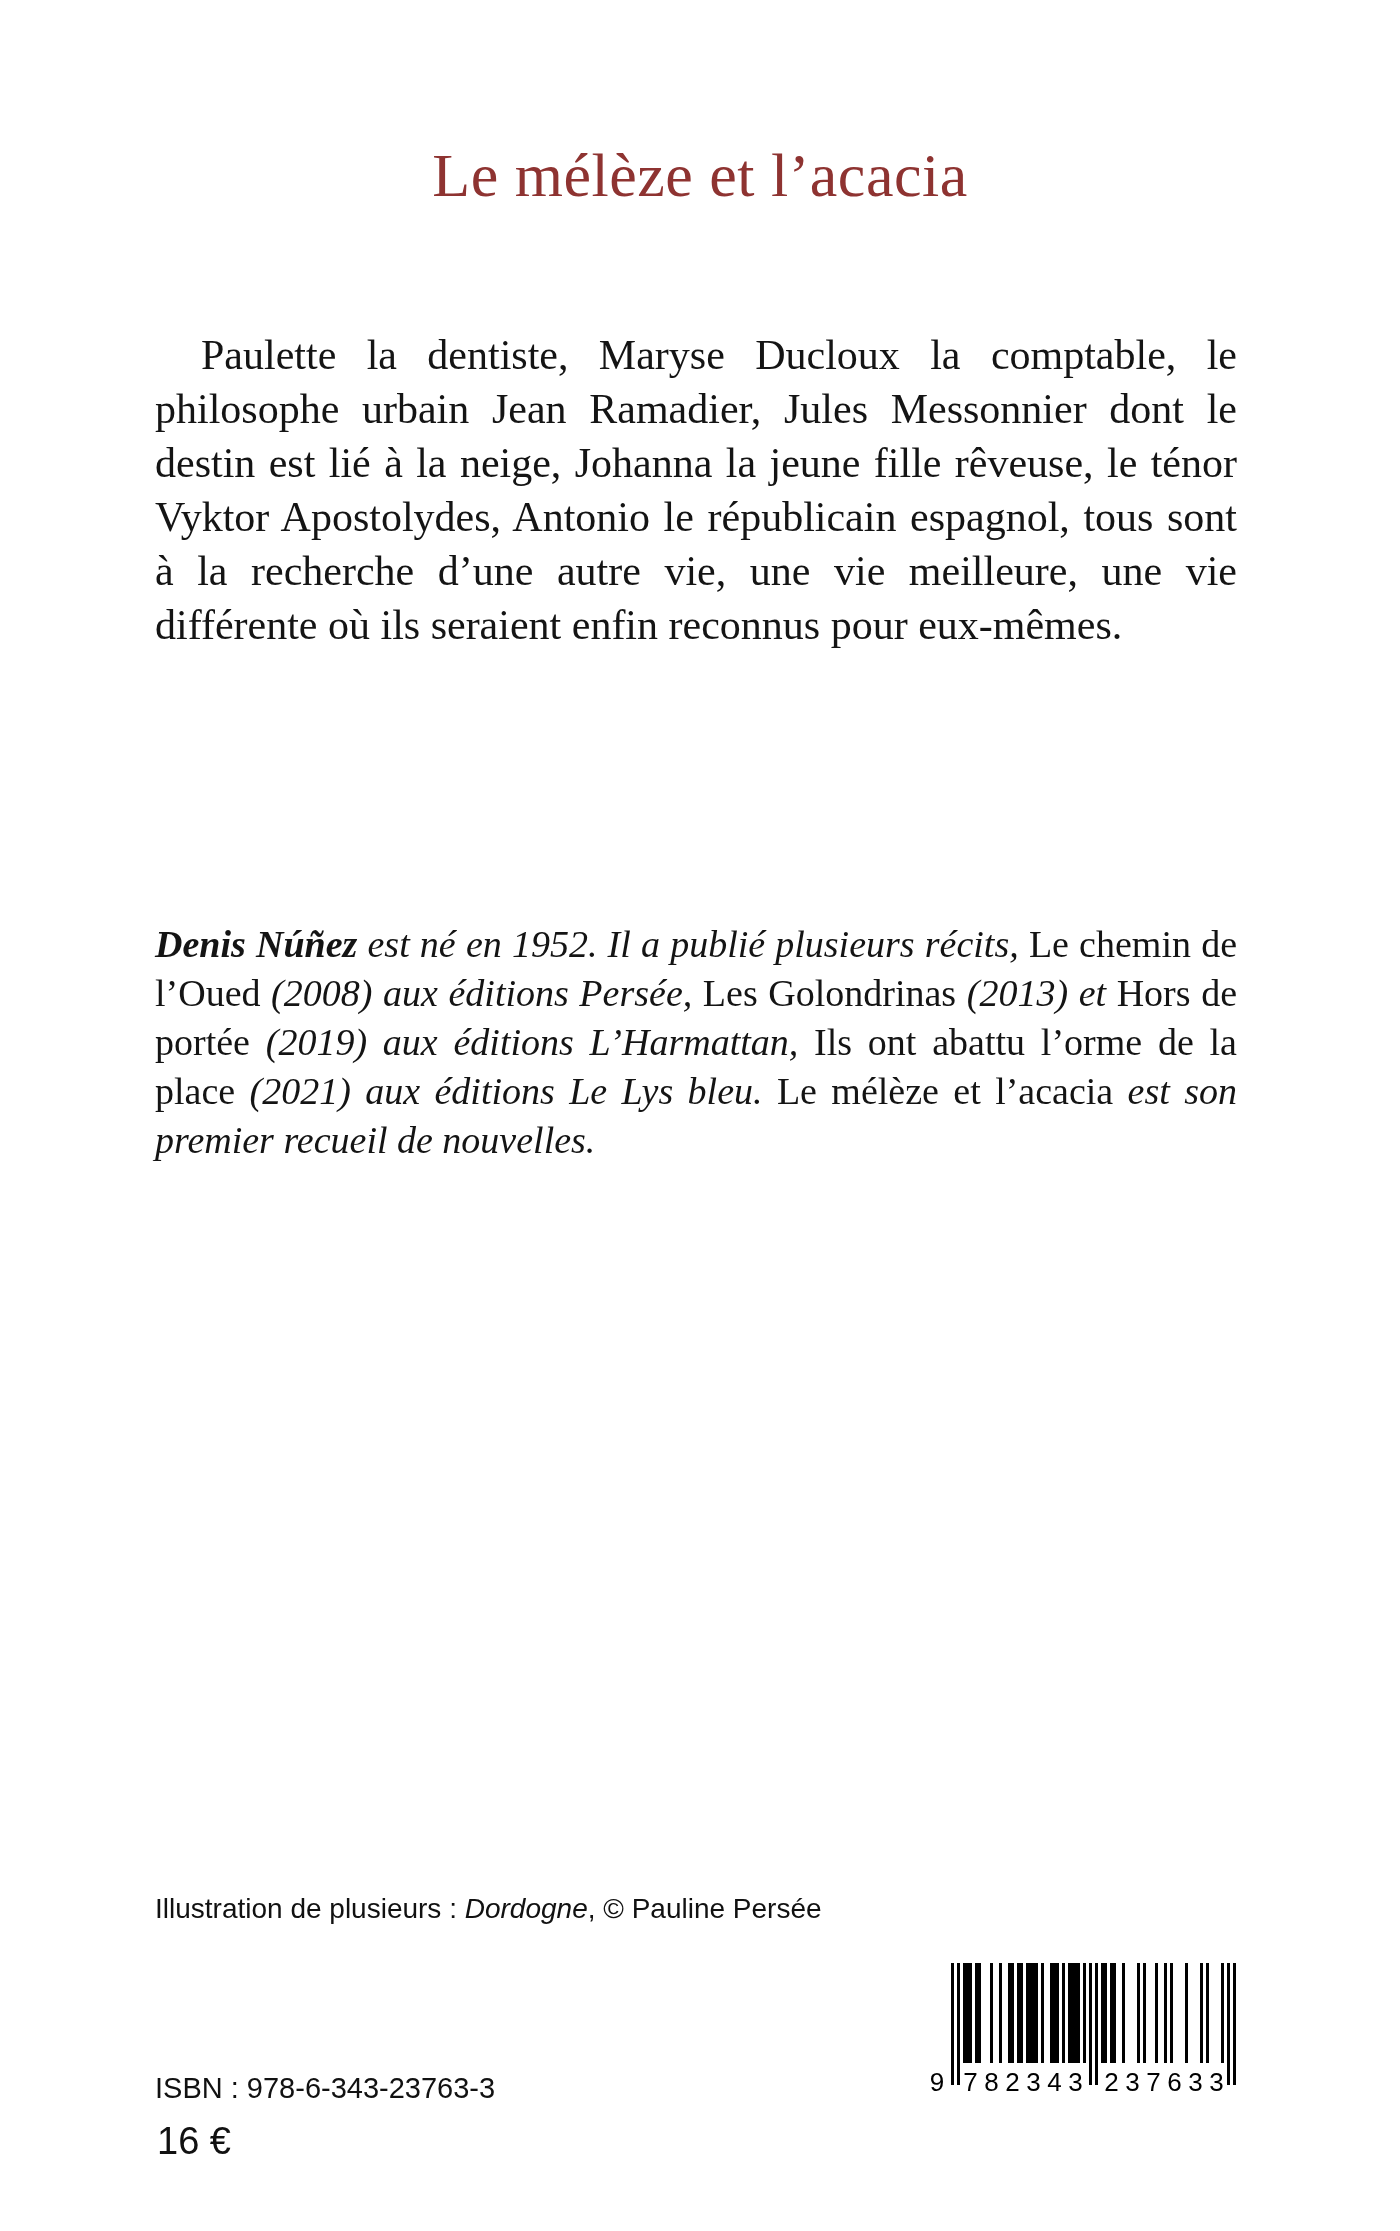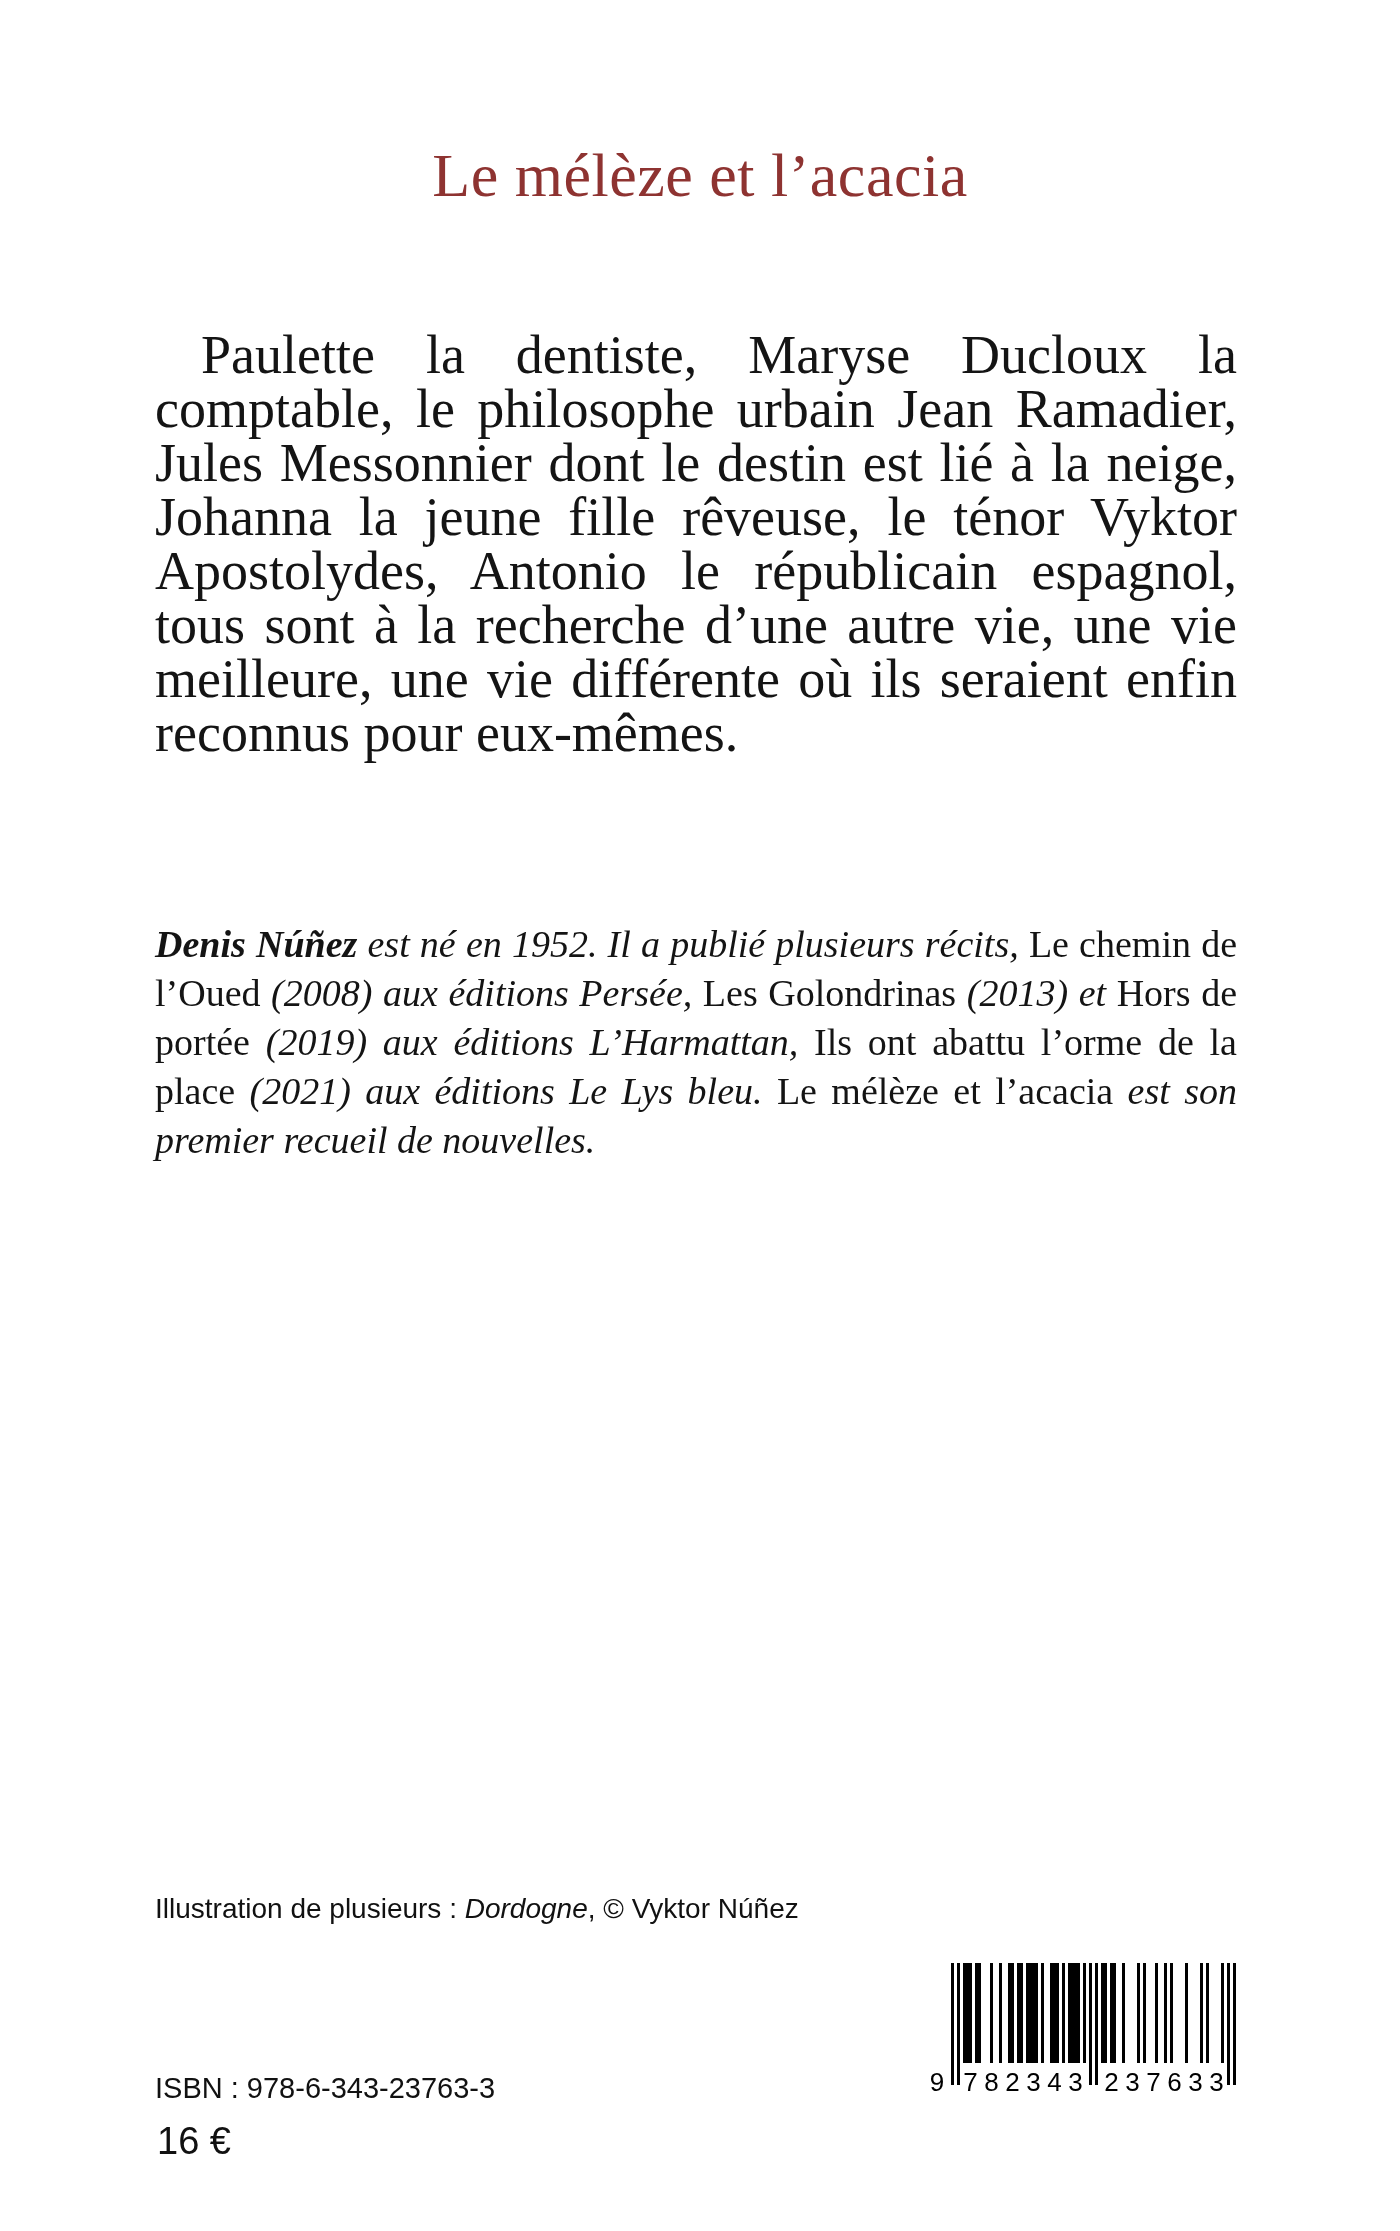--- a/index.html
+++ b/index.html
@@ -20,21 +20,21 @@
     font-weight: normal;
     font-size: 62px;
     letter-spacing: 0.5px;
     color: var(--title-color, #8e3331);
   }
   .synopsis {
     position: absolute;
     left: 155px;
     right: 163px;
     top: 328px;
-    font-size: 54px;
+    font-size: 42px;
     line-height: 54px;
     text-align: justify;
     text-indent: 46px;
   }
   .bio {
     position: absolute;
     left: 155px;
     right: 163px;
     top: 896px;
     font-size: 38px;
@@ -82,21 +82,21 @@
 <body>
 
 <div class="page">
 
   <h1 class="title">Le mélèze et l’acacia</h1>
 
   <p class="synopsis">Paulette la dentiste, Maryse Ducloux la comptable, le philosophe urbain Jean Ramadier, Jules Messonnier dont le destin est lié à la neige, Johanna la jeune fille rêveuse, le ténor Vyktor Apostolydes, Antonio le républicain espagnol, tous sont à la recherche d’une autre vie, une vie meilleure, une vie différente où ils seraient enfin reconnus pour eux-mêmes.</p>
 
   <p class="bio"><span class="seg-bold-italic">Denis Núñez</span><span class="seg-italic"> est né en 1952. Il a publié plusieurs récits, </span><span class="seg-roman">Le chemin de l’Oued</span><span class="seg-italic"> (2008) aux éditions Persée, </span><span class="seg-roman">Les Golondrinas</span><span class="seg-italic"> (2013) et </span><span class="seg-roman">Hors de portée</span><span class="seg-italic"> (2019) aux éditions L’Harmattan, </span><span class="seg-roman">Ils ont abattu l’orme de la place</span><span class="seg-italic"> (2021) aux éditions Le Lys bleu. </span><span class="seg-roman">Le mélèze et l’acacia</span><span class="seg-italic"> est son premier recueil de nouvelles.</span></p>
 
-  <p class="credit"><span class="seg-roman">Illustration de plusieurs : </span><span class="seg-italic">Dordogne</span><span class="seg-roman">, © Vyktor Núñez</span></p>
+  <p class="credit"><span class="seg-roman">Illustration de plusieurs : </span><span class="seg-italic">Dordogne</span><span class="seg-roman">, © Pauline Persée</span></p>
 
   <div class="barcode"><svg width="313" height="132" xmlns="http://www.w3.org/2000/svg">
         <rect x="24" y="0" width="3" height="122" fill="#000"></rect>
         <rect x="30" y="0" width="3" height="122" fill="#000"></rect>
         <rect x="36" y="0" width="3" height="100" fill="#000"></rect>
         <rect x="39" y="0" width="3" height="100" fill="#000"></rect>
         <rect x="42" y="0" width="3" height="100" fill="#000"></rect>
         <rect x="48" y="0" width="3" height="100" fill="#000"></rect>
         <rect x="51" y="0" width="3" height="100" fill="#000"></rect>
         <rect x="63" y="0" width="3" height="100" fill="#000"></rect>

